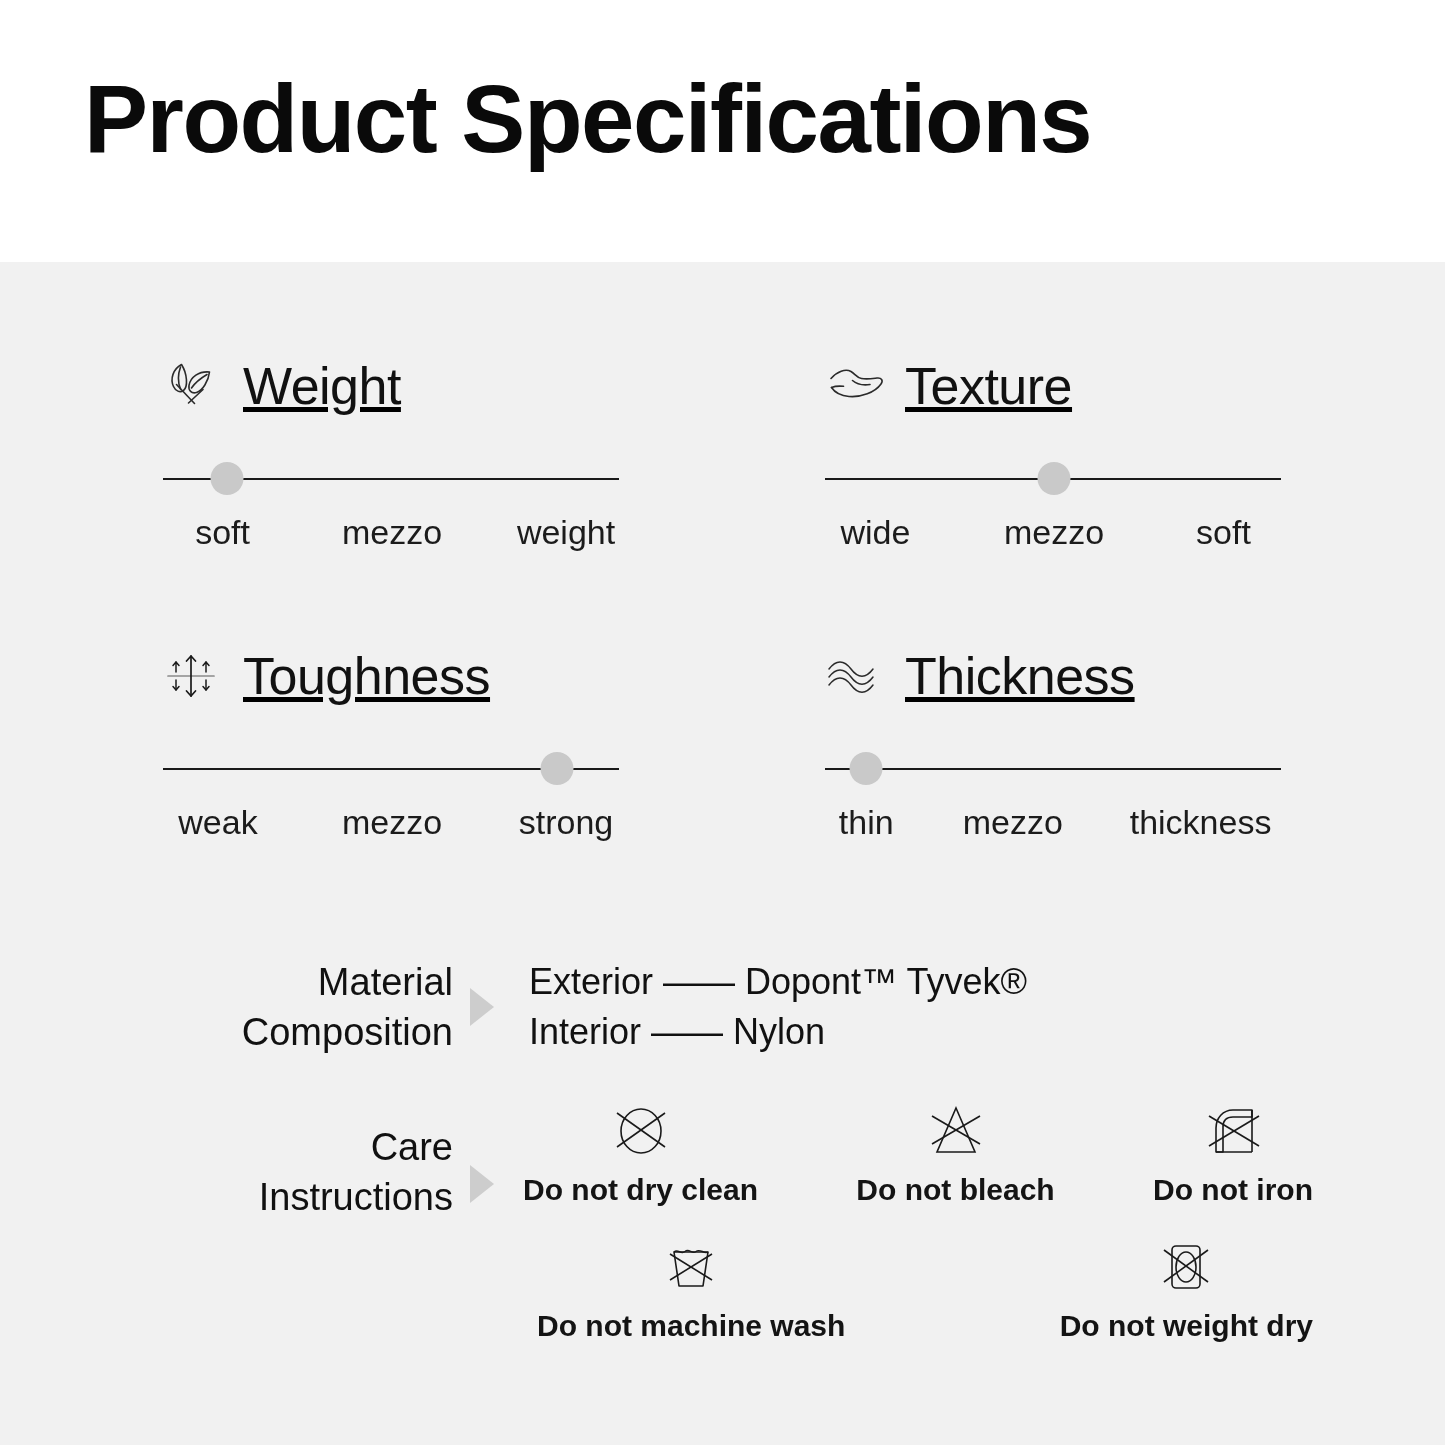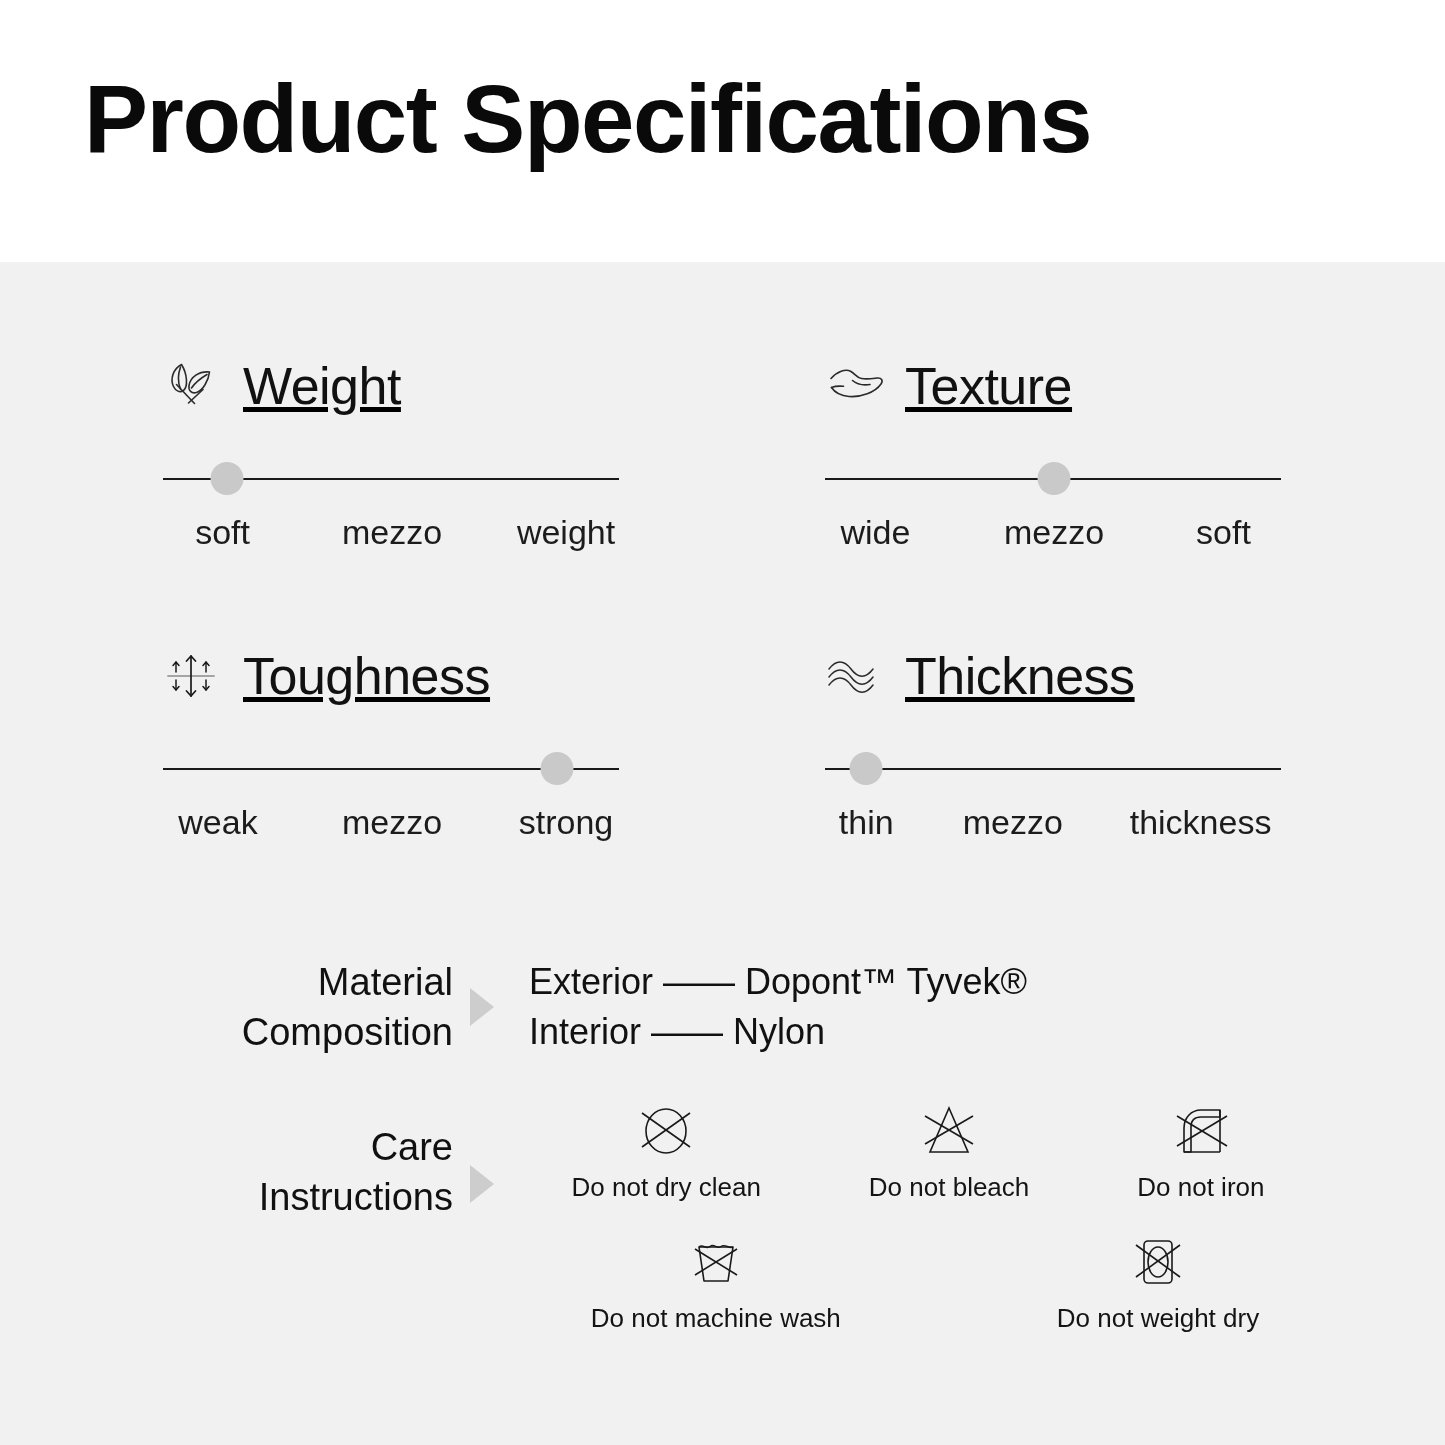--- a/index.html
+++ b/index.html
@@ -193,24 +193,25 @@
   }
   .care-glyph {
     height: 64px;
     display: flex;
     align-items: flex-end;
     justify-content: center;
   }
   .care-glyph svg { display: block; }
   .care-text {
     margin-top: 10px;
-    font-size: 26px;
+    font-size: 30px;
     color: #141414;
     white-space: nowrap;
     line-height: 1.2;
+    font-weight: bold;
   }
   .care-gap-b { width: 108px; }
 </style>
 </head>
 <body>
 
 <div class="page">
 
   <div class="header">
     <div class="page-title">Product Specifications</div>

